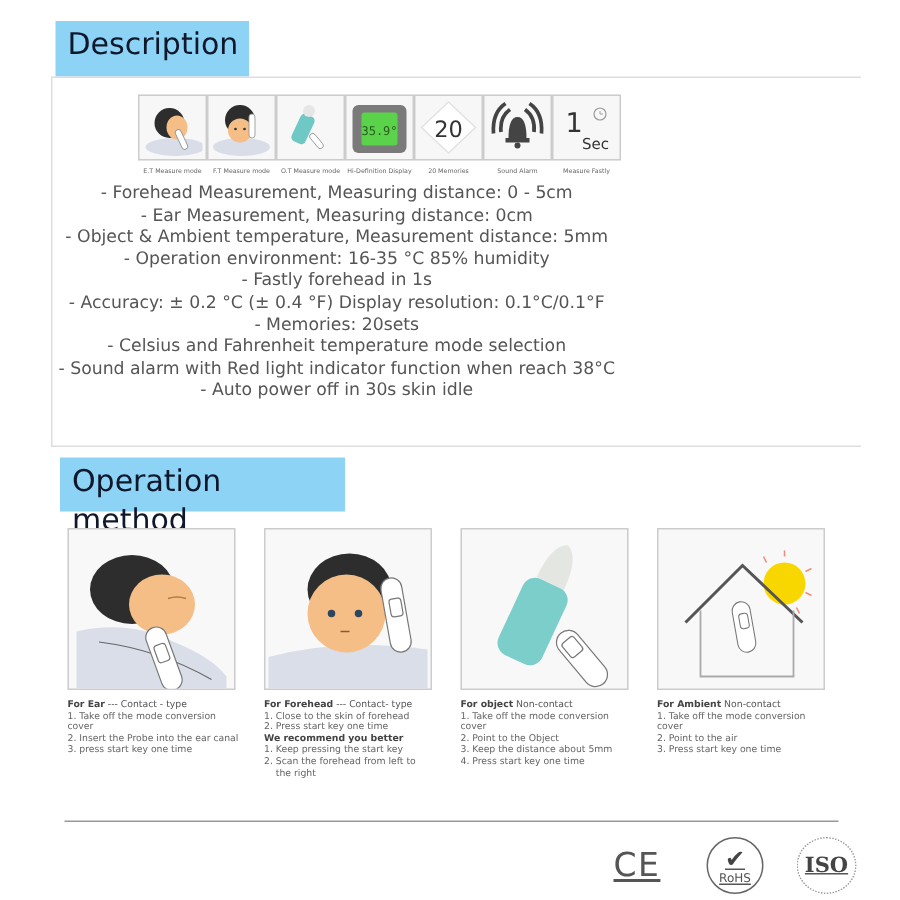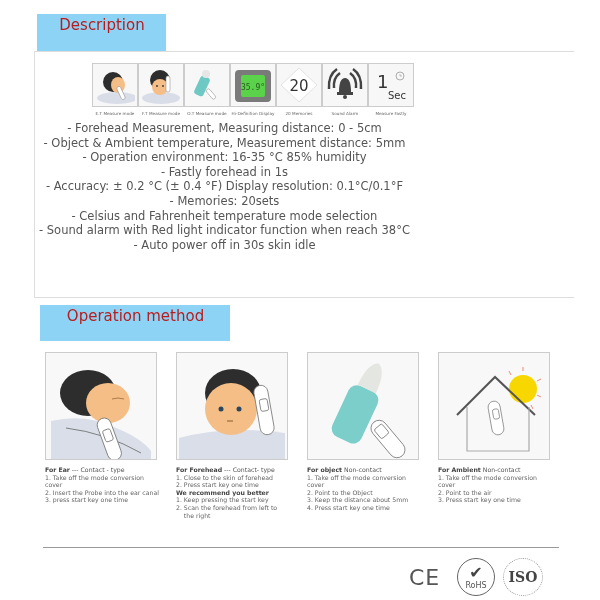--- a/index.html
+++ b/index.html
@@ -1,35 +1,35 @@
 <!DOCTYPE html>
 <html><head>
 <meta charset="utf-8">
 <style>
   * { box-sizing: border-box; margin: 0; padding: 0; }
   body { width: 600px; height: 600px; background: #ffffff; font-family: "DejaVu Sans", sans-serif; color: #555; position: relative; overflow: hidden; }
-  .section-tab { position: absolute; background: #8dd3f5; color: #b91c1c; font-size: 15px; padding: 2px 7px 3px 8px; line-height: 1.3; text-align: center; }
+  .section-tab { position: absolute; background: #8dd3f5; color: #0f172a; font-size: 20px; padding: 2px 7px 3px 8px; line-height: 1.3; }
   #desc-tab { left: 37px; top: 14px; height: 37px; width: 129px; }
   #method-tab { left: 40px; top: 305px; height: 36px; width: 190px; }
   .desc-box { position: absolute; left: 34px; top: 51px; width: 540px; height: 247px; border: 1px solid #ddd; border-right: none; }
   .feature-row { position: absolute; left: 57px; top: 11px; display: flex; }
   .feature { width: 46px; display: flex; flex-direction: column; align-items: center; }
   .feature-icon { width: 46px; height: 44px; border: 1px solid #ccc; background: #f7f7f7; display: flex; align-items: center; justify-content: center; overflow: hidden; }
   .feature-label { font-size: 4.2px; color: #666; margin-top: 4px; white-space: nowrap; }
   .spec-list { position: absolute; left: 4px; top: 69px; list-style: none; text-align: center; }
   .spec-list li { font-size: 11.5px; line-height: 14.6px; color: #555; white-space: nowrap; }
   .method-grid { position: absolute; left: 45px; top: 352px; display: flex; gap: 16px; }
   .method { width: 115px; }
   .method-img { width: 112px; height: 108px; border: 1px solid #ccc; background: #f8f8f8; position: relative; overflow: hidden; }
   .method-text { margin-top: 6px; font-size: 6.2px; line-height: 7.6px; color: #666; }
   .method-text .head { color: #555; }
   .method-text .head b { color: #444; }
   .method-text .recommend { font-weight: bold; color: #444; }
   .divider { position: absolute; left: 43px; top: 547px; width: 516px; height: 1px; background: #999; }
-  .certs { position: absolute; top: 558px; left: 409px; display: flex; gap: 8px; align-items: center; }
+  .certs { position: absolute; top: 558px; left: 409px; display: flex; gap: 22px; align-items: center; text-decoration: underline; }
   .ce { font-size: 22px; color: #555; letter-spacing: 1px; width: 40px; }
   .rohs { width: 38px; height: 38px; border: 1.5px solid #666; border-radius: 50%; display: flex; flex-direction: column; align-items: center; justify-content: center; font-size: 8px; color: #555; }
   .rohs .chk { font-size: 16px; line-height: 16px; color: #444; }
   .iso { width: 40px; height: 38px; border-radius: 50%; border: 1px dotted #999; display: flex; align-items: center; justify-content: center; font-weight: bold; font-size: 14px; color: #444; font-family: "DejaVu Serif", serif; }
 </style>
 </head>
 <body>
 
 <div class="section-tab" id="desc-tab">Description</div>
 
@@ -110,20 +110,21 @@
             <path d="M29 8 L29 10 L31 10" stroke="#999" stroke-width="0.6" fill="none"></path>
             <text x="17" y="33" font-size="10" fill="#333" font-family="DejaVu Sans, sans-serif">Sec</text>
           </svg>
       </div>
       <div class="feature-label">Measure Fastly</div>
     </div>
   </div>
 
   <ul class="spec-list">
     <li>- Forehead Measurement, Measuring distance: 0 - 5cm</li>
+    <li>- Ear Measurement, Measuring distance: 0cm</li>
     <li>- Object &amp; Ambient temperature, Measurement distance: 5mm</li>
     <li>- Operation environment: 16-35 °C 85% humidity</li>
     <li>- Fastly forehead in 1s</li>
     <li>- Accuracy: ± 0.2 °C (± 0.4 °F) Display resolution: 0.1°C/0.1°F</li>
     <li>- Memories: 20sets</li>
     <li>- Celsius and Fahrenheit temperature mode selection</li>
     <li>- Sound alarm with Red light indicator function when reach 38°C</li>
     <li>- Auto power off in 30s skin idle</li>
   </ul>
 </div>

